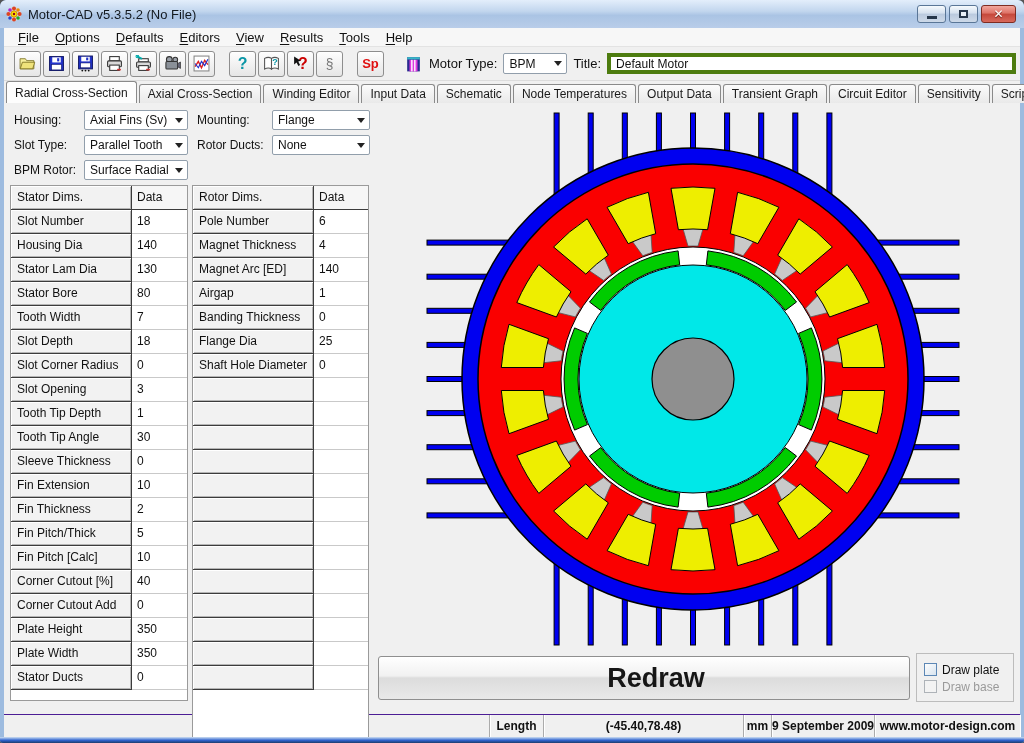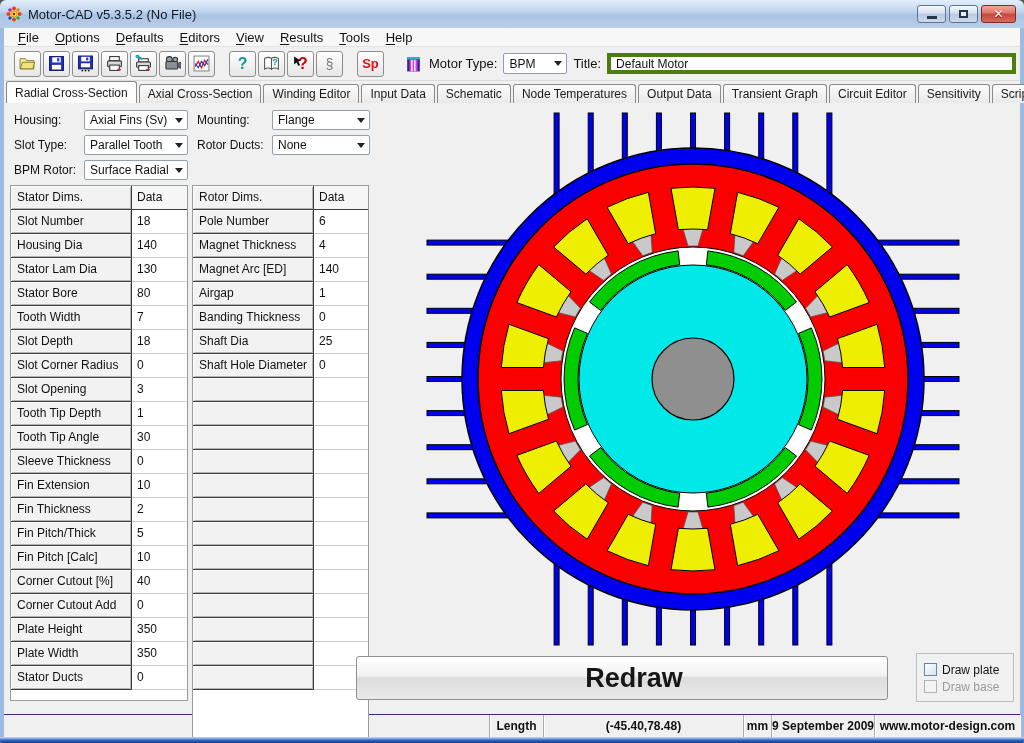--- a/index.html
+++ b/index.html
@@ -42,21 +42,21 @@
   .ctl-combo{position:absolute;height:20px;}
   .ctl-combo .combo{height:20px;}
   
   .grid{position:absolute;background:#fff;border:1px solid #9a9a9a;overflow:hidden;}
   .grow{display:flex;height:24px;}
   .gcell-l{width:121px;background:#f2f2f2;border-right:1px solid #3c3c3c;border-bottom:1px solid #3c3c3c;box-shadow:inset 1px 1px 0 #ffffff, inset -1px -1px 0 #b5b5b5;font-size:12px;color:#111;padding:4px 0 0 6px;overflow:hidden;white-space:nowrap;}
   .gcell-d{flex:1;background:#fff;border-bottom:1px solid #c9c9c9;font-size:12px;color:#111;padding:4px 0 0 5px;white-space:nowrap;}
   
   .canvas{position:absolute;left:374px;top:2px;width:640px;height:548px;background:#f0f0f0;}
   
-  .redraw-btn{position:absolute;left:352px;top:553px;width:532px;height:44px;border:1px solid #8f8f8f;border-radius:3px;background:linear-gradient(180deg,#ffffff 0%,#f1f1f1 45%,#dcdcdc 50%,#e9e9e9 100%);display:flex;align-items:center;justify-content:center;font-size:27px;font-weight:bold;color:#161616;box-shadow:inset 0 1px 0 #fff;padding-left:24px;}
+  .redraw-btn{position:absolute;left:374px;top:553px;width:532px;height:44px;border:1px solid #8f8f8f;border-radius:3px;background:linear-gradient(180deg,#ffffff 0%,#f1f1f1 45%,#dcdcdc 50%,#e9e9e9 100%);display:flex;align-items:center;justify-content:center;font-size:27px;font-weight:bold;color:#161616;box-shadow:inset 0 1px 0 #fff;padding-left:24px;}
   .opt-panel{position:absolute;left:912px;top:550px;width:98px;height:49px;border:1px solid #bcbcbc;background:#f0f0f0;padding:7px 0 0 7px;}
   .cb-row{display:flex;align-items:center;gap:5px;height:17px;}
   .cb-box{width:13px;height:13px;border:1px solid #5c87b5;background:linear-gradient(135deg,#fdfdfd,#d8e4ef);}
   .cb-box.disabled{border-color:#aeb3b8;background:#f3f3f3;}
   .cb-label{font-size:12px;color:#111;}
   .cb-label.disabled{color:#9a9a9a;}
   
   .statusbar{height:23px;background:#f0f0f0;border-top:1px solid #4c1d95;display:flex;flex:0 0 auto;align-items:stretch;}
   .sb-panel{border-right:1px solid #ababab;box-shadow:1px 0 0 #ffffff;font-size:12px;font-weight:bold;color:#111;display:flex;align-items:center;justify-content:center;white-space:nowrap;}
   .sb-panel:nth-child(1){width:486px;}
@@ -406,21 +406,21 @@
           </div>
           <div class="grow">
             <div class="gcell-l">Airgap</div>
             <div class="gcell-d">1</div>
           </div>
           <div class="grow">
             <div class="gcell-l">Banding Thickness</div>
             <div class="gcell-d">0</div>
           </div>
           <div class="grow">
-            <div class="gcell-l">Shaft Dia</div>
+            <div class="gcell-l">Flange Dia</div>
             <div class="gcell-d">25</div>
           </div>
           <div class="grow">
             <div class="gcell-l">Shaft Hole Diameter</div>
             <div class="gcell-d">0</div>
           </div>
           <div class="grow">
             <div class="gcell-l"></div>
             <div class="gcell-d"></div>
           </div>

